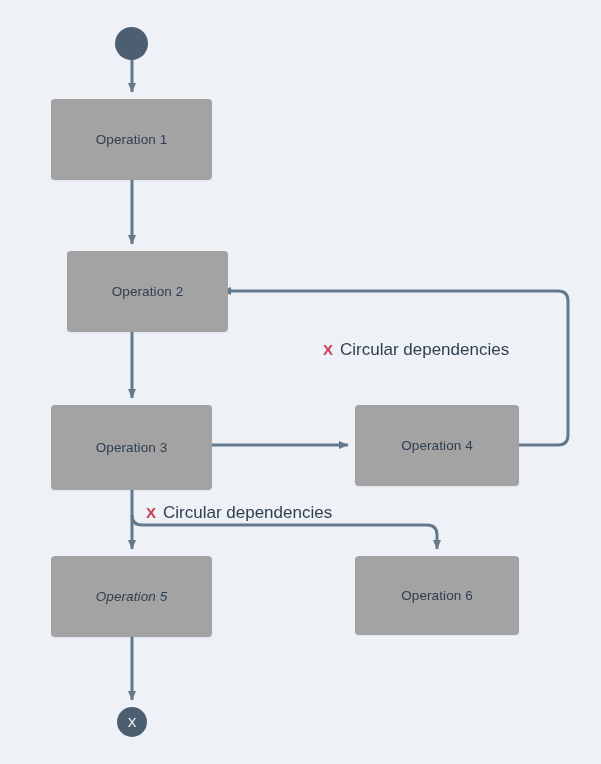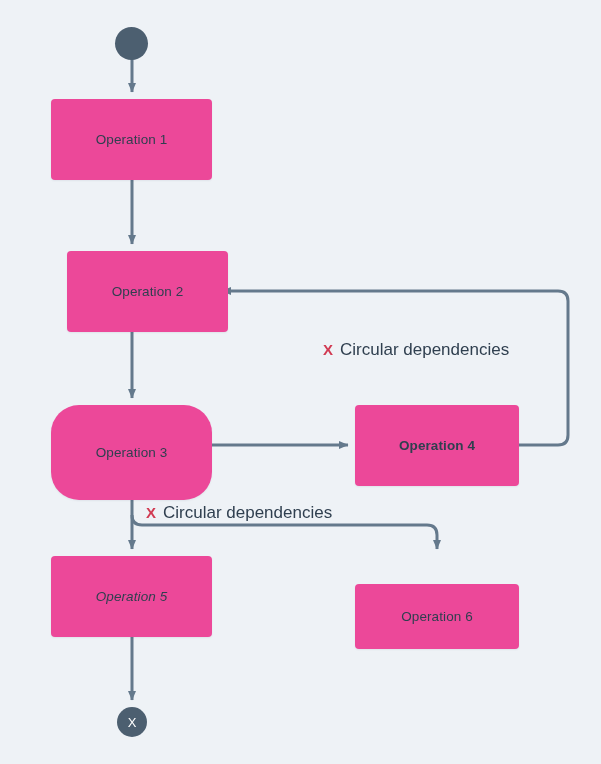--- a/index.html
+++ b/index.html
@@ -20,21 +20,21 @@
   }
   #edge-layer {
     position: absolute;
     top: 0;
     left: 0;
     width: 601px;
     height: 764px;
   }
   .node-box {
     position: absolute;
-    background: #ec4899;
+    background: #a3a3a3;
     border-radius: 4px;
     box-shadow: 0 1px 2px rgba(40, 60, 80, 0.07);
     display: flex;
     align-items: center;
     justify-content: center;
     box-sizing: border-box;
   }
   .node-label {
     font-size: 13.5px;
     color: #2f3f4f;
@@ -108,33 +108,33 @@
   </div>
 
   <div class="node-box" style="left:51px; top:99px; width:161px; height:81px;">
     <span class="node-label">Operation 1</span>
   </div>
 
   <div class="node-box" style="left:51px; top:251px; width:161px; height:81px;margin-left:16px;">
     <span class="node-label">Operation 2</span>
   </div>
 
-  <div class="node-box" style="left:51px; top:405px; width:161px; height:95px;border-radius:28px;">
+  <div class="node-box" style="left:51px; top:405px; width:161px; height:85px;">
     <span class="node-label">Operation 3</span>
   </div>
 
-  <div class="node-box" style="left:355px; top:405px; width:164px; height:81px;font-weight:bold;">
+  <div class="node-box" style="left:355px; top:405px; width:164px; height:81px;">
     <span class="node-label">Operation 4</span>
   </div>
 
   <div class="node-box" style="left:51px; top:556px; width:161px; height:81px;font-style:italic;">
     <span class="node-label">Operation 5</span>
   </div>
 
-  <div class="node-box" style="left:355px; top:584px; width:164px; height:65px;">
+  <div class="node-box" style="left:355px; top:556px; width:164px; height:79px;">
     <span class="node-label">Operation 6</span>
   </div>
 
   <div class="terminal-node" style="left:117px; top:707px; width:30px; height:30px;">
     <span class="terminal-label">X</span>
   </div>
 
   <div class="annotation" style="left:323px; top:341px;">
     <span class="annotation-mark">X</span>
     <span class="annotation-text">Circular dependencies</span>

